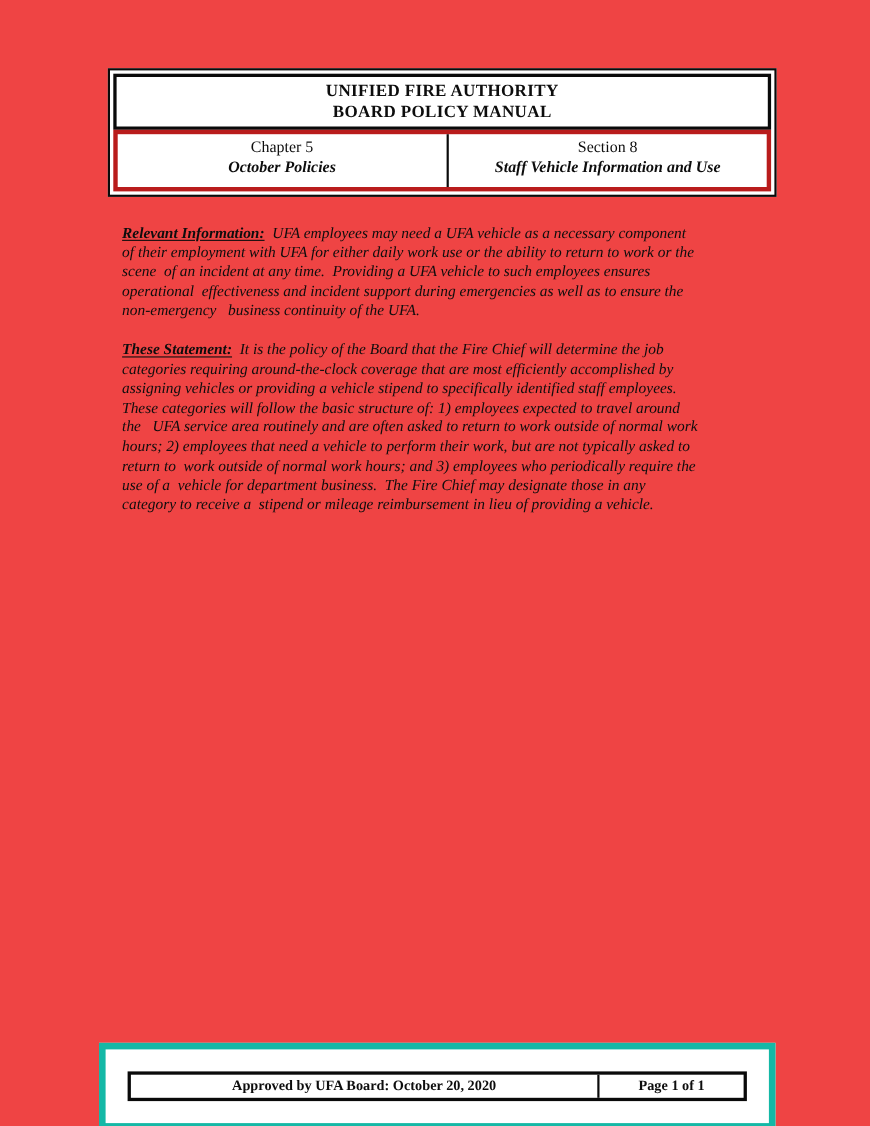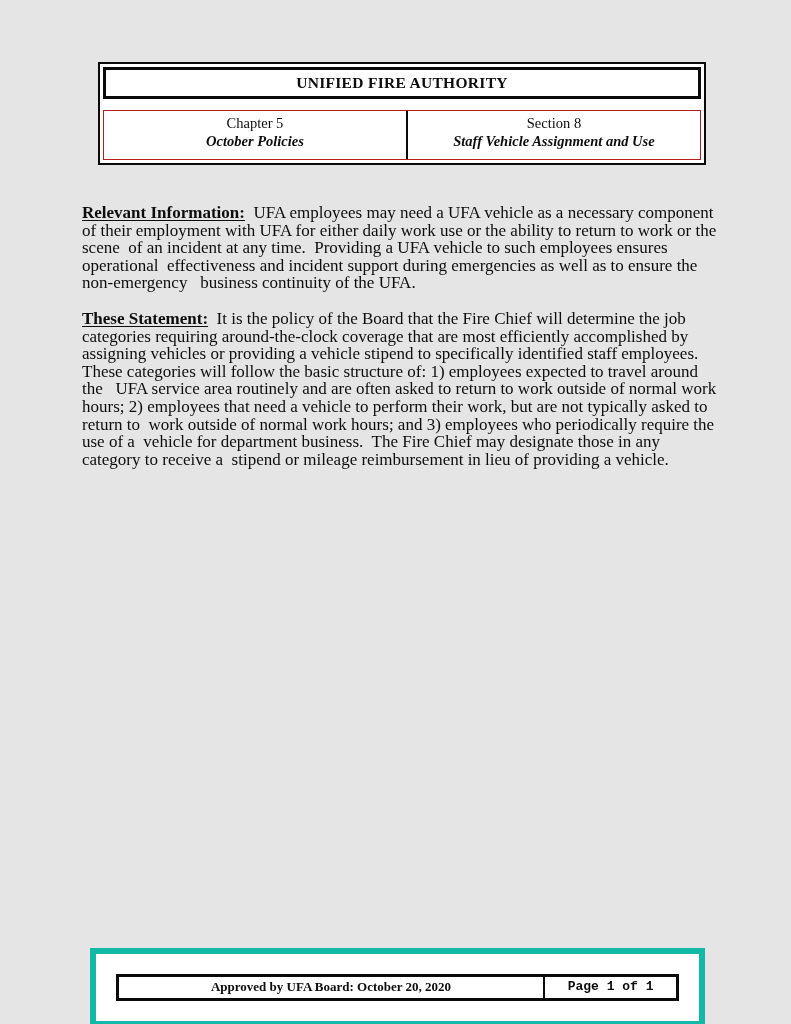--- a/index.html
+++ b/index.html
@@ -5,21 +5,21 @@
   * { margin: 0; padding: 0; box-sizing: border-box; }
   html, body {
     width: 791px; height: 1024px;
     background: #ffffff;
     font-family: "Liberation Serif", "DejaVu Serif", serif;
     color: #0d0d0d;
   }
   .page {
     position: relative;
     width: 791px; height: 1024px;
-    background: #e5e5e5;
+    background: #ef4444;
     overflow: hidden;
   }
 
   
   .header-box {
     position: absolute;
     left: 98px; top: 62px; width: 608px;
     border: 2px solid #0a0a0a;
     padding: 3px;
     background: #fff;
@@ -27,41 +27,42 @@
   .header-title {
     border: 3px solid #0a0a0a;
     text-align: center;
     padding: 3px 0 4px 0;
     font-weight: bold;
     font-size: 15.5px;
     line-height: 19px;
     letter-spacing: 0.3px;
   }
   .header-row {
-    margin-top: 11px;
-    border: 1px solid #b91c1c;
+    margin-top: 0;
+    border: 4px solid #b91c1c;
     display: flex;
     align-items: stretch;
   }
   .header-cell {
     text-align: center;
     font-size: 14.5px;
     line-height: 18px;
     padding: 3px 0 9px 0;
   }
   .header-cell.left  { width: 51%; border-right: 2px solid #0a0a0a; }
   .header-cell.right { width: 49%; }
   .cell-sub { font-weight: bold; font-style: italic; }
 
   
   .content {
     position: absolute;
-    left: 82px; top: 204px; width: 648px;
-    font-size: 17px;
+    left: 111px; top: 204px; width: 648px;
+    font-size: 14px;
     line-height: 17.6px;
+    font-style: italic;
   }
   .para { white-space: pre-wrap; }
   .para + .para { margin-top: 18px; }
   .para-label {
     font-weight: bold;
     text-decoration: underline;
     text-underline-offset: 2px;
   }
 
   
@@ -78,39 +79,40 @@
     align-items: stretch;
   }
   .footer-cell {
     text-align: center;
     font-weight: bold;
     font-size: 13px;
     line-height: 16px;
     padding: 2px 0 3px 0;
   }
   .footer-approval { width: 76.5%; border-right: 2px solid #0a0a0a; }
-  .footer-page     { width: 23.5%; font-family: Liberation Mono, monospace; }
+  .footer-page     { width: 23.5%; }
 </style>
 </head>
 <body>
 
 <div class="page">
 
   <div class="header-box">
     <div class="header-title">
       <div>UNIFIED FIRE AUTHORITY</div>
+      <div>BOARD POLICY MANUAL</div>
     </div>
     <div class="header-row">
       <div class="header-cell left">
         <div>Chapter 5</div>
         <div class="cell-sub">October Policies</div>
       </div>
       <div class="header-cell right">
         <div>Section 8</div>
-        <div class="cell-sub">Staff Vehicle Assignment and Use</div>
+        <div class="cell-sub">Staff Vehicle Information and Use</div>
       </div>
     </div>
   </div>
 
   <div class="content">
     <p class="para"><span class="para-label">Relevant Information:</span><span>  UFA employees may need a UFA vehicle as a necessary component
 of their employment with UFA for either daily work use or the ability to return to work or the
 scene  of an incident at any time.  Providing a UFA vehicle to such employees ensures
 operational  effectiveness and incident support during emergencies as well as to ensure the
 non-emergency   business continuity of the UFA.</span></p>

